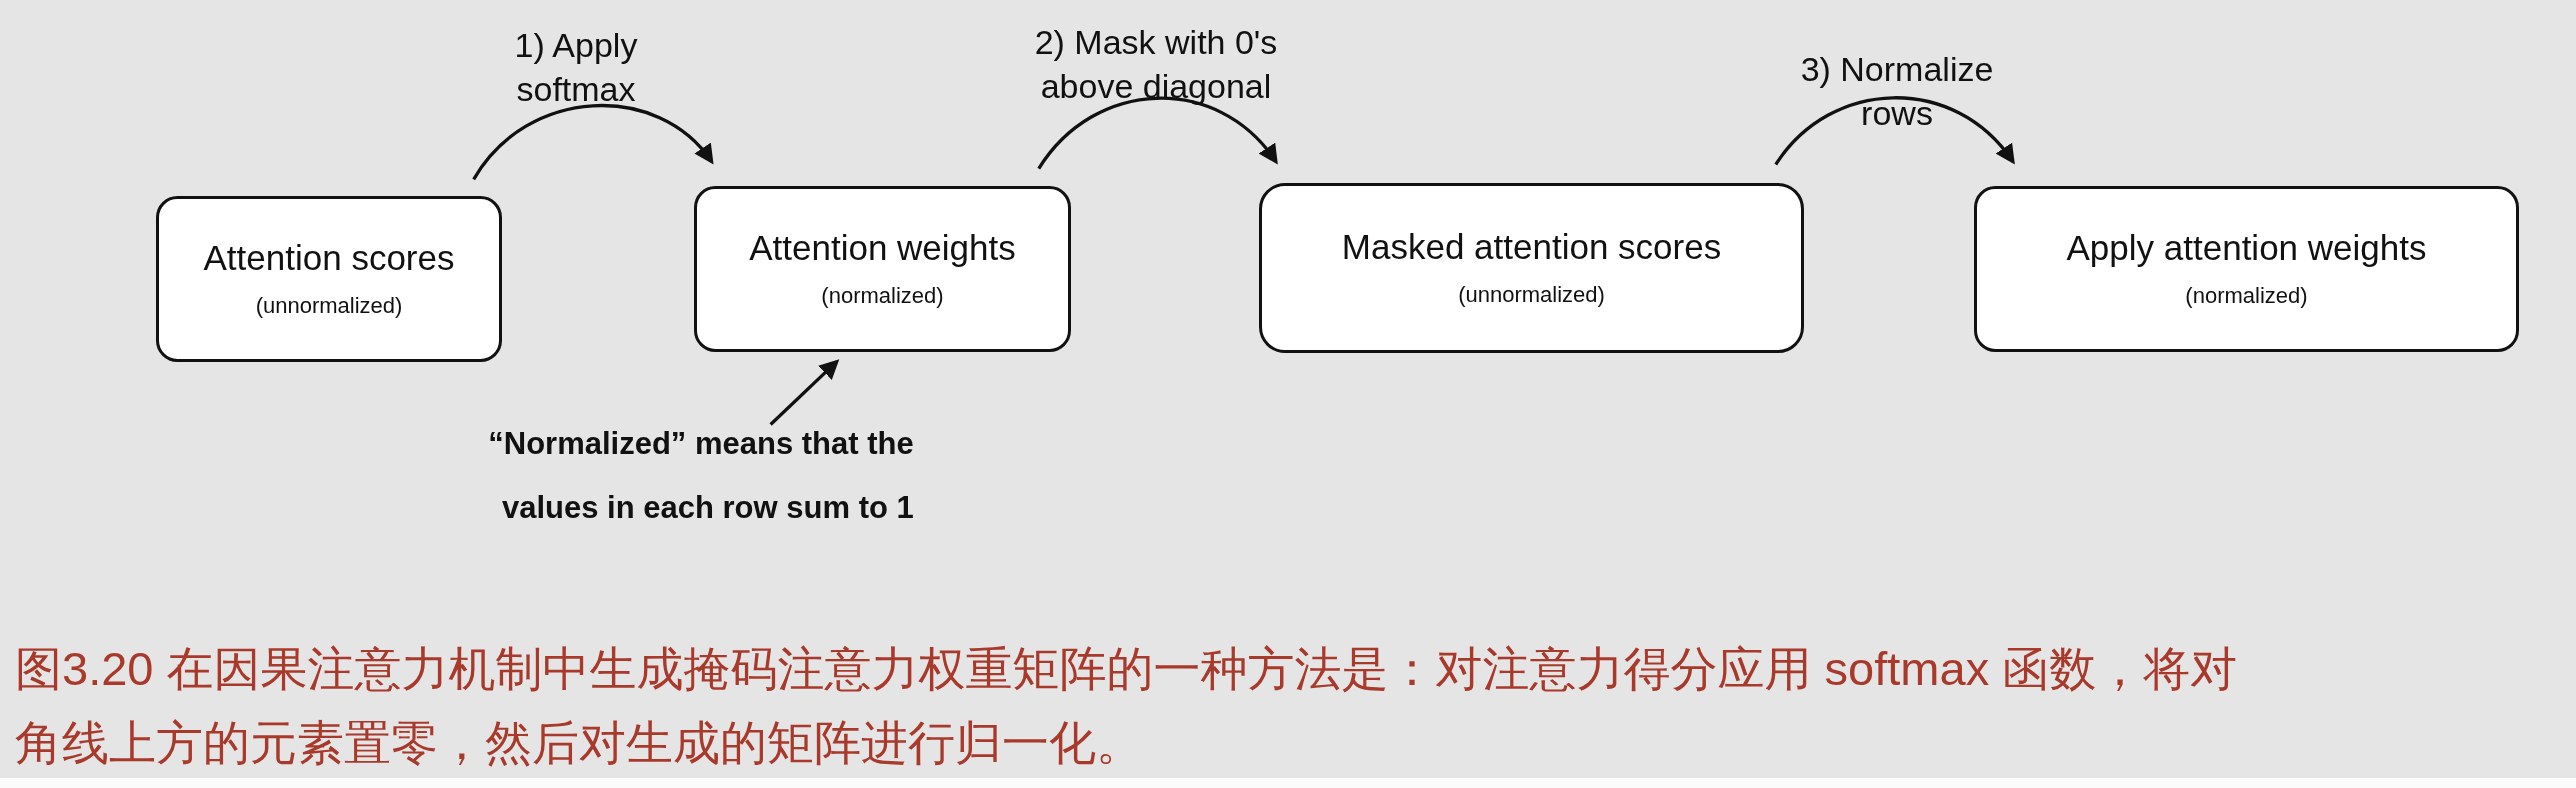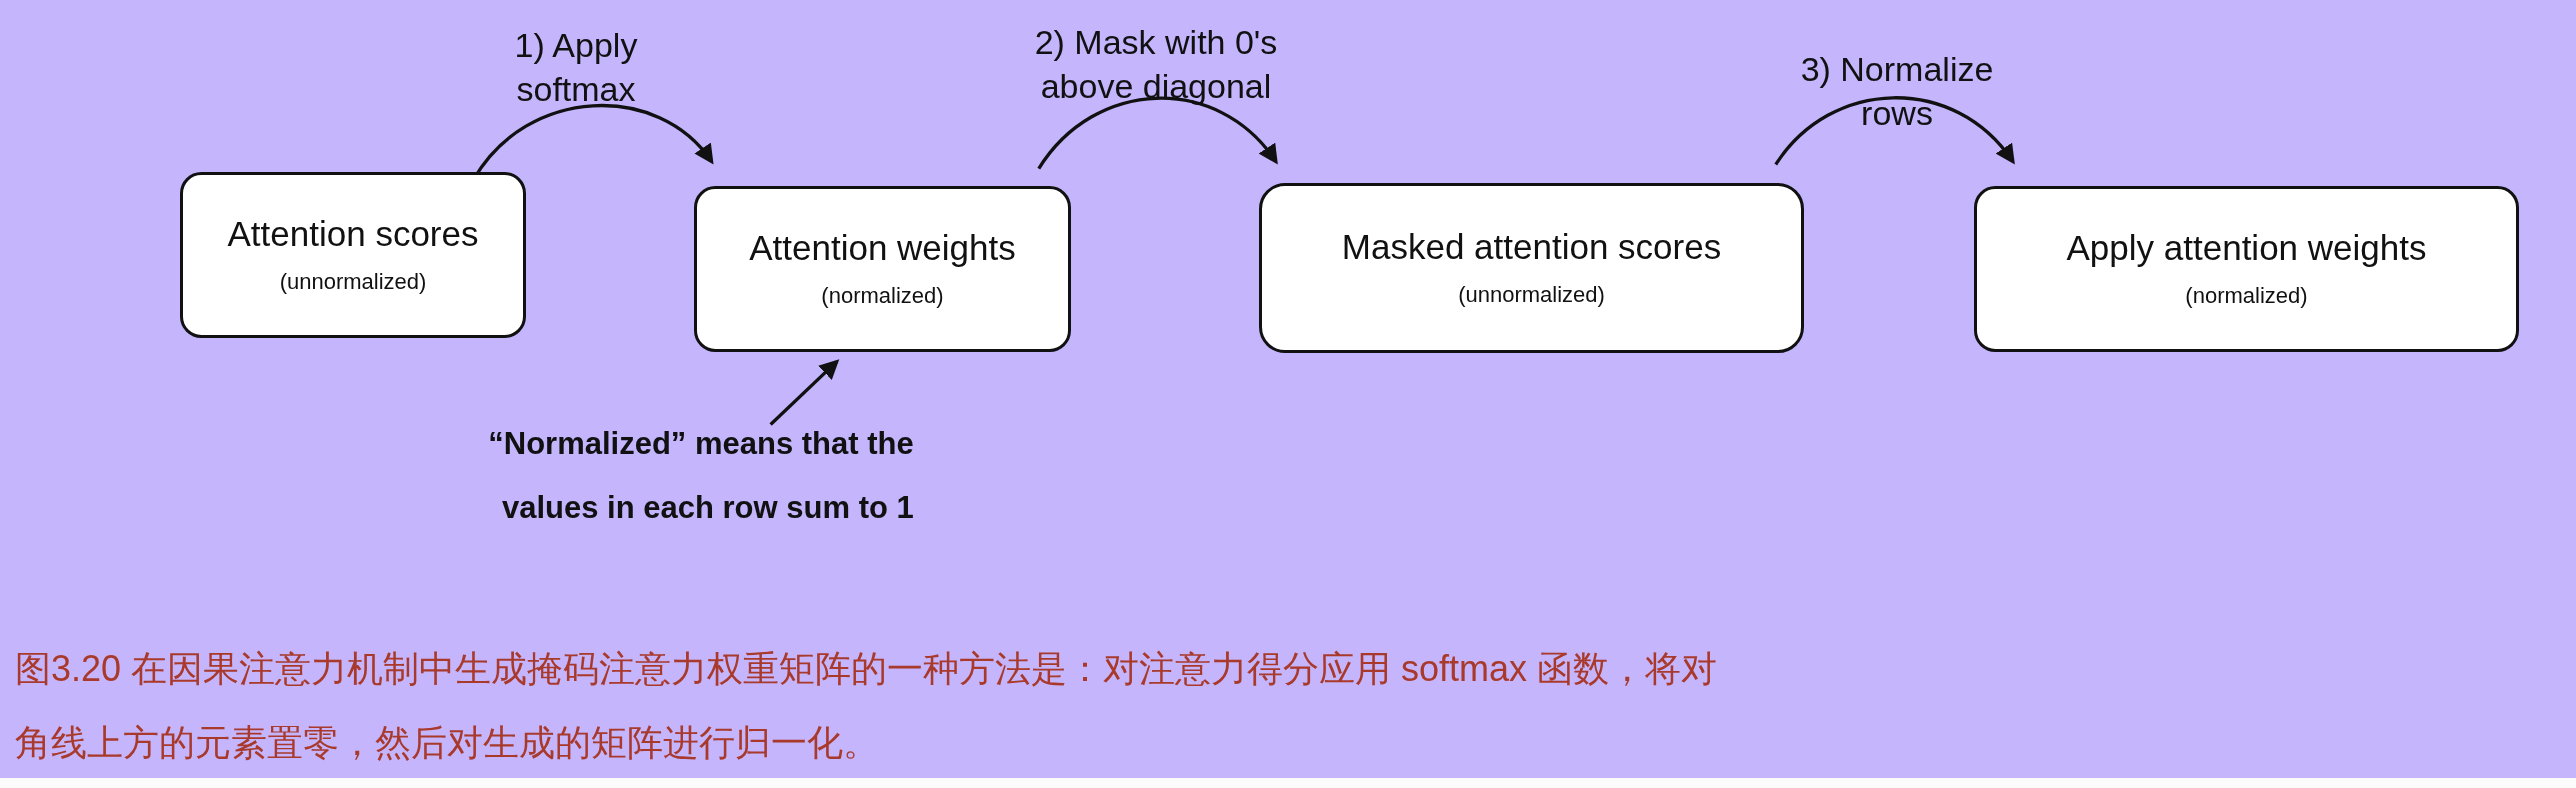--- a/index.html
+++ b/index.html
@@ -4,21 +4,21 @@
 <style>
   html, body {
     margin: 0;
     padding: 0;
     background: #ffffff;
   }
   .canvas {
     position: relative;
     width: 2576px;
     height: 788px;
-    background: #c4b5fd;
+    background: #e5e5e5;
     font-family: "Liberation Sans", "DejaVu Sans", sans-serif;
     color: #111111;
     overflow: hidden;
   }
   .arrows-layer {
     position: absolute;
     left: 0; top: 0;
     width: 2576px;
     height: 788px;
     pointer-events: none;
@@ -40,21 +40,21 @@
   .box-title {
     font-size: 35px;
     line-height: 38px;
     color: #111111;
   }
   .box-sub {
     font-size: 22px;
     line-height: 28px;
     color: #111111;
   }
-  .box-attention-scores  { left: 156px;  top: 172px; width: 346px; height: 166px; margin-left: 24px; }
+  .box-attention-scores  { left: 156px;  top: 196px; width: 346px; height: 166px; }
   .box-attention-weights { left: 694px;  top: 186px; width: 377px; height: 166px; }
   .box-masked-scores     { left: 1259px; top: 183px; width: 545px; height: 170px; border-radius: 26px; }
   .box-masked-weights    { left: 1974px; top: 186px; width: 545px; height: 166px; }
 
   .step-label {
     position: absolute;
     transform: translateX(-50%);
     font-size: 34px;
     line-height: 44px;
     text-align: center;
@@ -75,21 +75,21 @@
     font-weight: 700;
     text-align: right;
     white-space: pre-line;
     color: #111111;
   }
   .caption {
     position: absolute;
     left: 15px;
     top: 632px;
     width: 2543px;
-    font-size: 36px;
+    font-size: 47px;
     line-height: 74px;
     color: #a93a2b;
     white-space: pre-line;
   }
   .page-bottom-edge {
     position: absolute;
     left: 0;
     bottom: 0;
     width: 100%;
     height: 10px;

